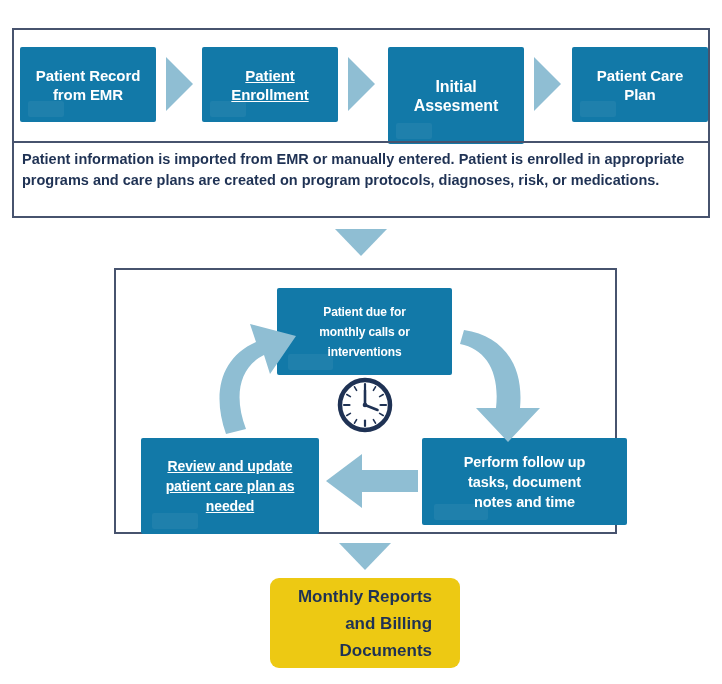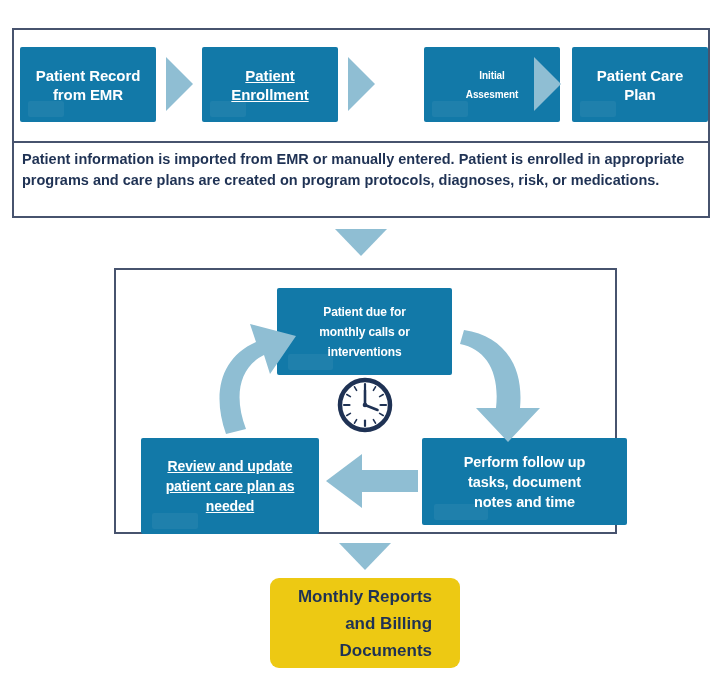--- a/index.html
+++ b/index.html
@@ -127,21 +127,21 @@
 
   <div class="chev" style="left:166px; top:57px;"></div>
 
   <div class="pbox" style="left:202px; top:47px; width:136px; height:75px; font-size:15px; line-height:19px;text-decoration:underline;">
     <span class="lbl">Patient
 Enrollment</span>
   </div>
 
   <div class="chev" style="left:348px; top:57px;"></div>
 
-  <div class="pbox" style="left:388px; top:47px; width:136px; height:75px; font-size:10px; line-height:19px;margin-left:36px;">
+  <div class="pbox" style="left:388px; top:47px; width:136px; height:97px; font-size:16px; line-height:19px;">
     <span class="lbl">Initial
 Assesment</span>
   </div>
 
   <div class="chev" style="left:534px; top:57px;"></div>
 
   <div class="pbox" style="left:572px; top:47px; width:136px; height:75px; font-size:15px; line-height:19px;">
     <span class="lbl">Patient Care
 Plan</span>
   </div>

